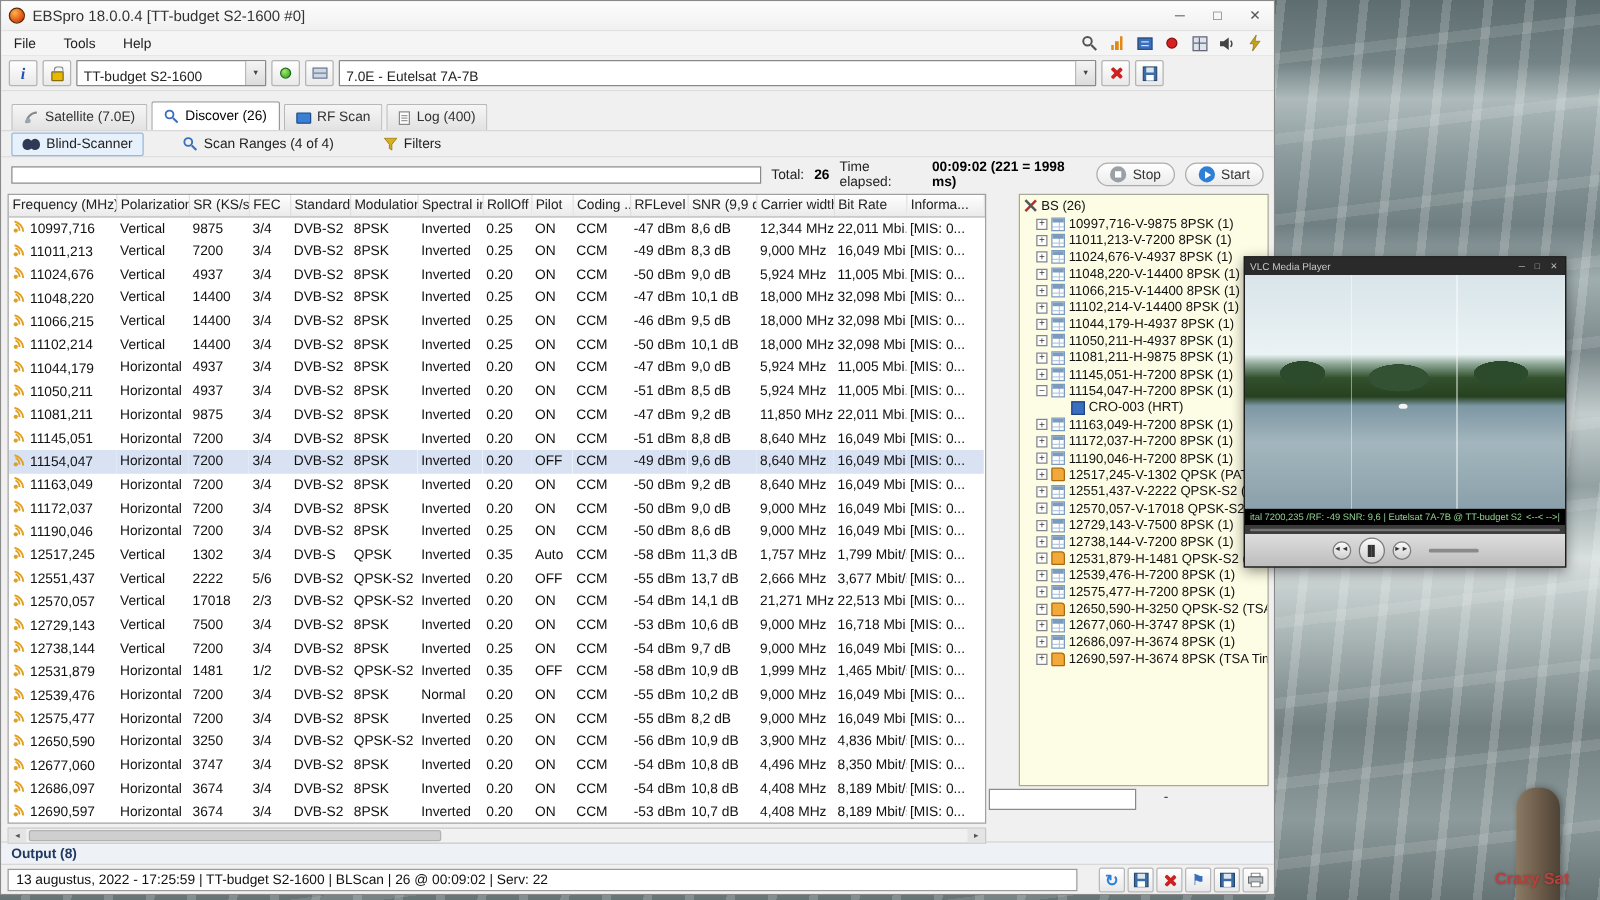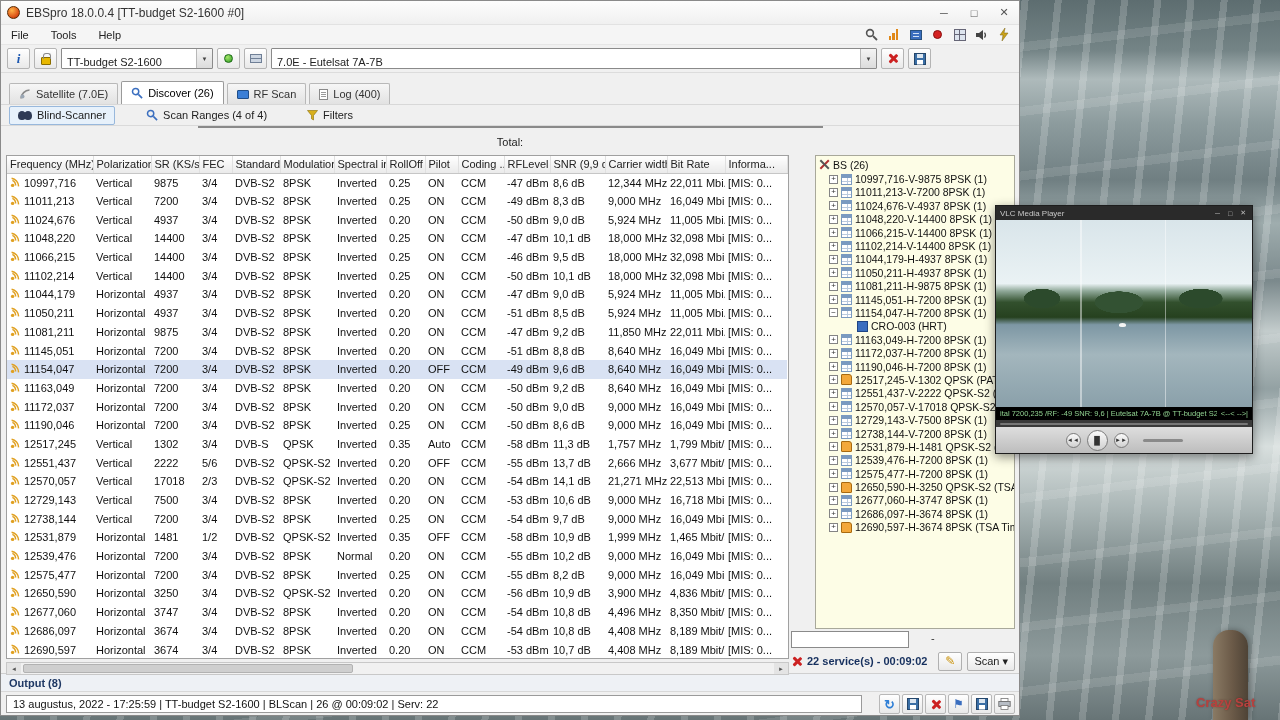--- a/index.html
+++ b/index.html
@@ -76,21 +76,21 @@
   .doc { width:9px; height:11px; background:#fff; border:1px solid #8a8a8a; position:relative; }
   .doc::after { content:""; position:absolute; left:1px; top:2px; right:1px; height:1px; background:#9a9a9a; box-shadow:0 2px 0 #9a9a9a,0 4px 0 #9a9a9a; }
 
   .subtabs { height:22px; display:flex; align-items:center; gap:22px; padding-left:8px; background:#f0f0f0; border-top:1px solid #d8d8d8; border-bottom:1px solid #dadada; }
   .subtab { height:19px; display:flex; align-items:center; gap:5px; padding:0 8px; font-size:11px; border:1px solid transparent; }
   .subtab.active { border:1px solid #98b8dc; background:#e7f1fb; border-radius:2px; }
   .bino { position:relative; width:14px; height:9px; }
   .bino::before,.bino::after { content:""; position:absolute; top:0; width:8px; height:9px; background:#2e3a55; border-radius:50% 50% 45% 45%; }
   .bino::before { left:0; } .bino::after { right:0; }
 
-  .scanrow { height:27px; display:flex; align-items:center; gap:8px; padding:0 8px; background:#f0f0f0;flex-direction:column; }
+  .scanrow { height:27px; display:flex; align-items:center; gap:8px; padding:0 8px; background:#f0f0f0; }
   .progress { width:625px; height:14px; background:#fff; border:1px solid #8a8a8a; }
   .slab { font-size:11px; color:#222; } .sval { font-size:11px; font-weight:bold; color:#000; }
   .pill { height:19px; border:1px solid #adadad; border-radius:10px; background:linear-gradient(#ffffff,#ebebeb);
     display:flex; align-items:center; gap:5px; padding:0 10px; font-size:11px; color:#333; }
   .stop-ico { width:13px; height:13px; border-radius:50%; background:#9aa0a6; position:relative; }
   .stop-ico::after { content:""; position:absolute; left:4px; top:4px; width:5px; height:5px; background:#fff; }
   .play-ico { width:13px; height:13px; border-radius:50%; background:#2f7fd6; position:relative; }
   .play-ico::after { content:""; position:absolute; left:5px; top:3.5px; border-left:5px solid #fff; border-top:3.5px solid transparent; border-bottom:3.5px solid transparent; }
 
   .work { flex:1; position:relative; background:#f0f0f0; }
@@ -1047,31 +1047,20 @@
               <span class="exp">+</span>
               <span class="ticon to"></span>
               <span class="tlab">12690,597-H-3674 8PSK (TSA Timeout)</span>
             </div>
           </div>
       </div>
 
       <div class="tree-input"></div>
       <span class="dashlab">-</span>
 
-      <div class="svc-row">
-        <span class="xmark"></span>
-        <span class="svc-text">22 service(s) - 00:09:02</span>
-        <span class="mini-btn">
-            <span class="pencil">✎</span>
-          </span>
-        <span class="mini-btn">
-          <span>Scan</span>
-          <span>▾</span>
-        </span>
-      </div>
     </div>
   </div>
 
   <div class="outputrow">
     <span class="outlab">Output (8)</span>
   </div>
 
   <div class="statusbar">
     <div class="status-field">13 augustus, 2022 - 17:25:59 | TT-budget S2-1600 | BLScan | 26 @ 00:09:02 | Serv: 22</div>
     <div class="status-btns">

